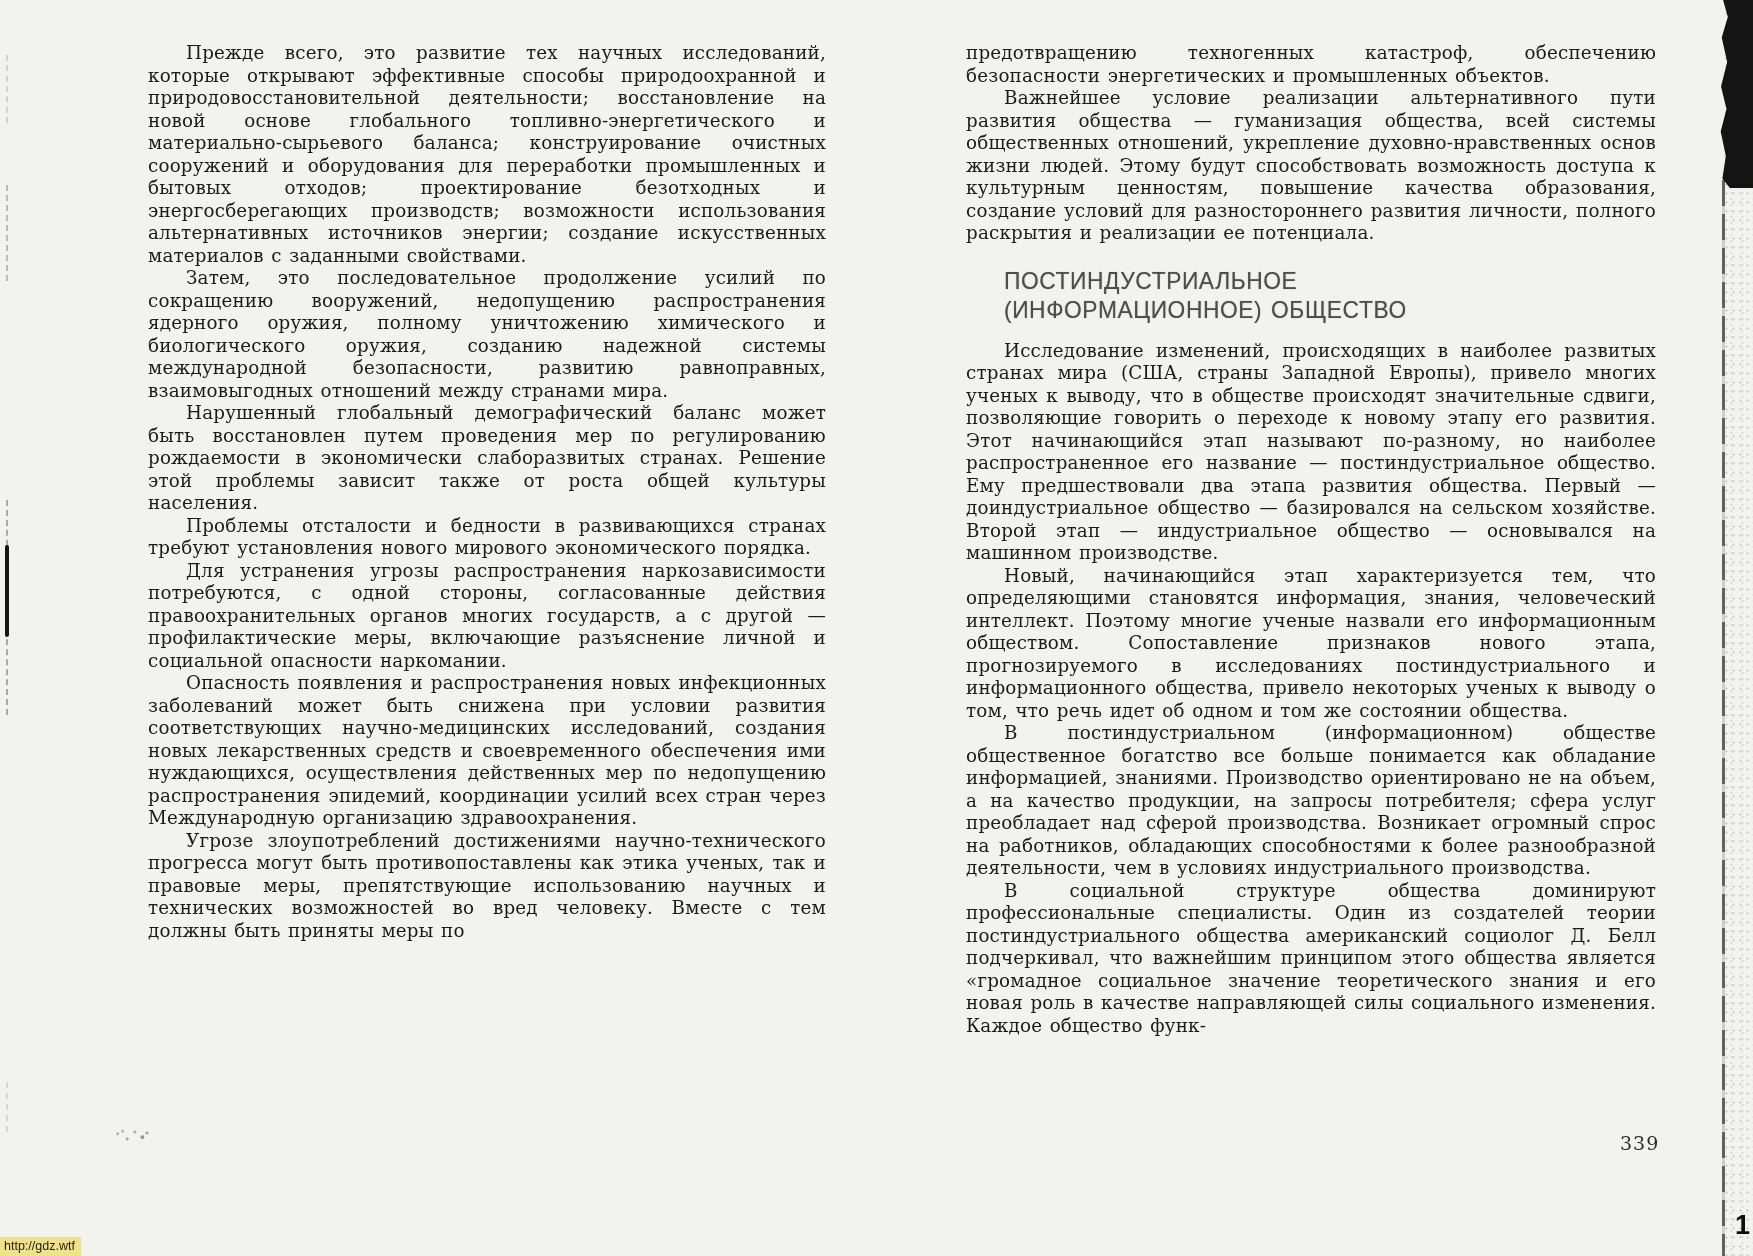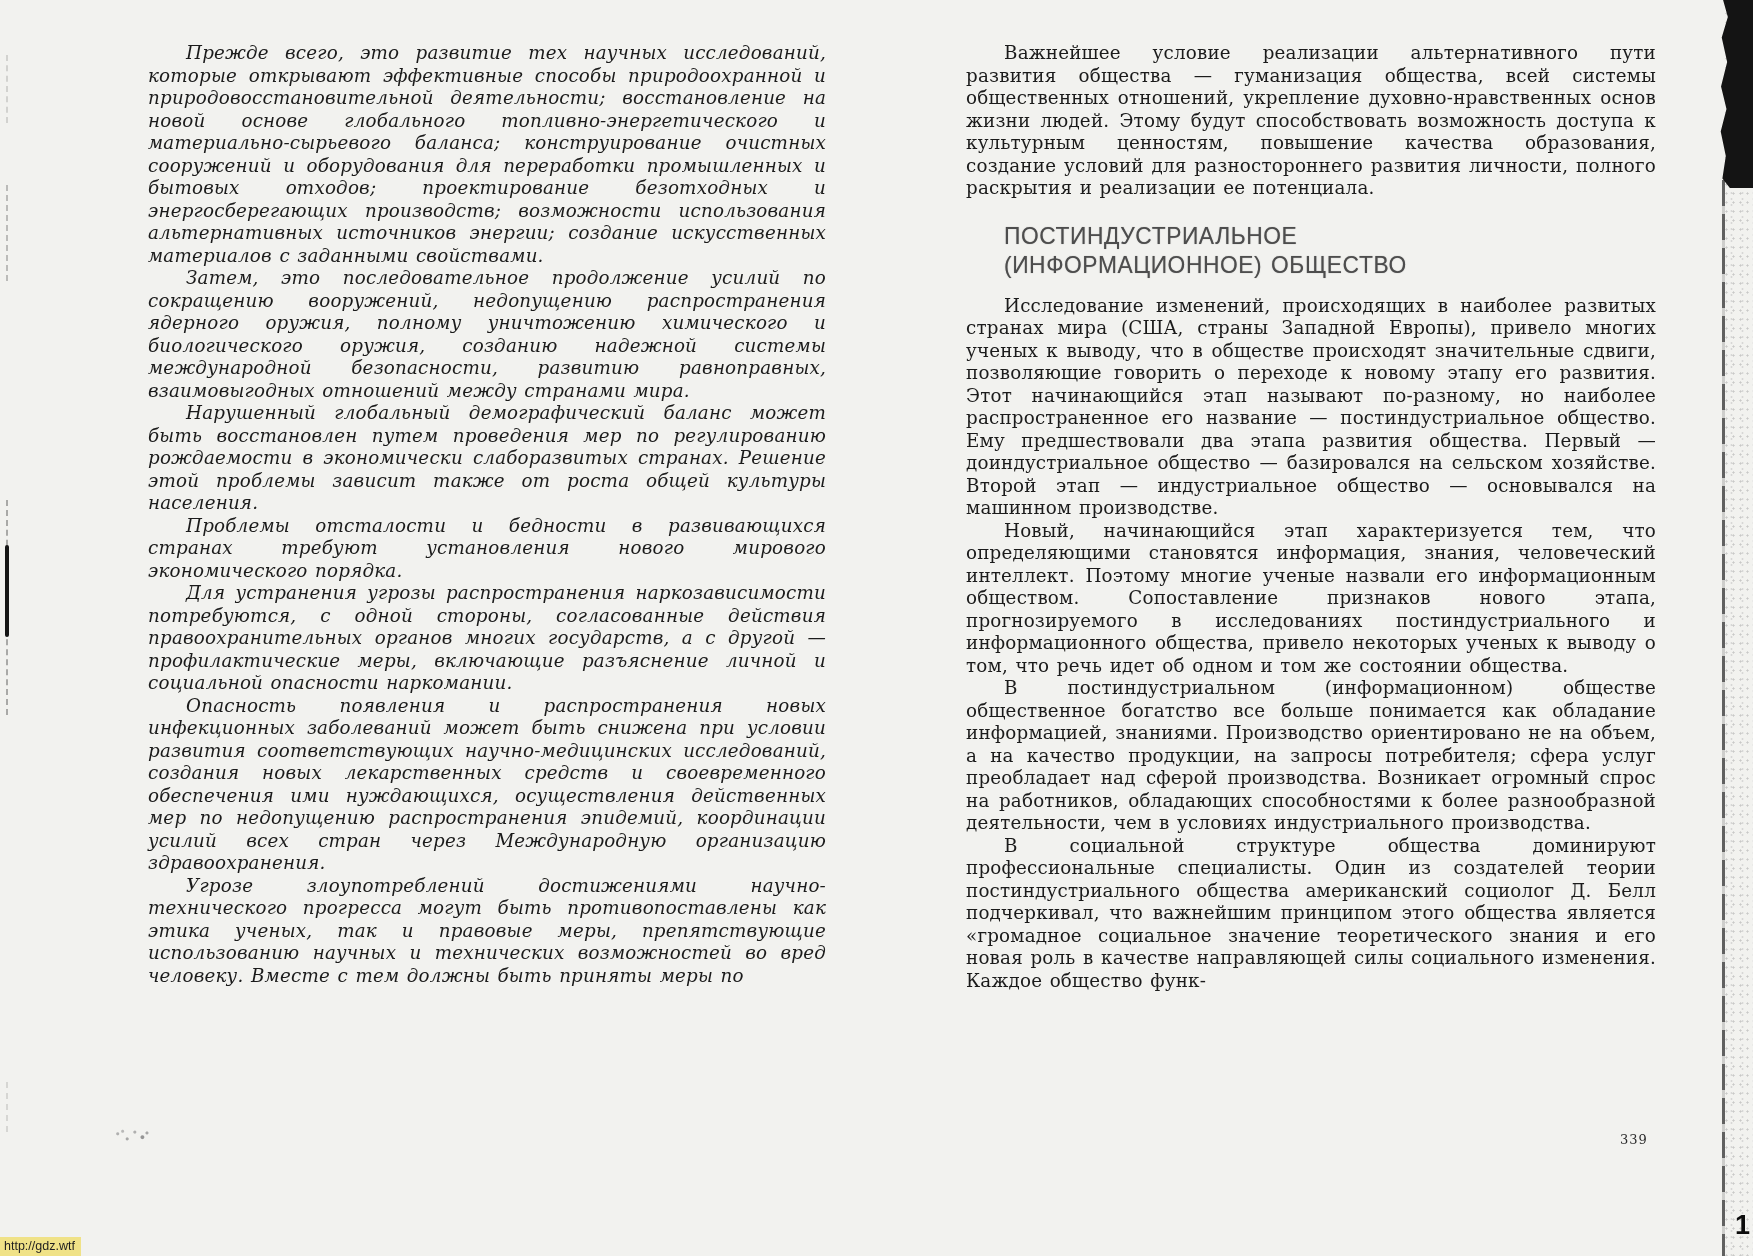--- a/index.html
+++ b/index.html
@@ -15,21 +15,21 @@
   
   .col {
     position: absolute;
     top: 42px;
     text-align: justify;
     font-size: 18.3px;
     line-height: 22.5px;
     letter-spacing: 0.2px;
     word-spacing: 1.5px;
   }
-  .col.left  { left: 148px; width: 678px; font-style: italic; }
+  .col.left  { left: 148px; width: 678px; }
   .col.right { left: 966px; width: 690px; }
   .para { margin: 0; }
   .para.indent { text-indent: 38px; }
   .ital { }
   .heading {
     font-family: "Liberation Sans", "DejaVu Sans", sans-serif;
     font-size: 24px;
     line-height: 29.5px;
     font-weight: 400;
     letter-spacing: 0.6px;
@@ -39,21 +39,21 @@
     transform: scaleX(0.95);
     transform-origin: left center;
     filter: blur(0.35px);
     text-shadow: 0 0 1px rgba(80,80,80,0.55);
     word-spacing: 2px;
   }
   .pagenum {
     position: absolute;
     left: 1620px;
     top: 1132px;
-    font-size: 13px;
+    font-size: 19px;
     letter-spacing: 1px;
     color: #2a2a2a;
   }
   
   .smudge {
     position: absolute;
     left: 112px;
     top: 1127px;
     width: 38px;
     height: 17px;
@@ -146,20 +146,21 @@
       <p class="para indent"><span>Прежде всего, это развитие тех научных исследований, которые открывают эффективные способы природоохранной и природовосстановительной деятельности; восстановление на новой основе глобального топливно-энергетического и материально-сырьевого баланса; конструирование очистных сооружений и оборудования для переработки промышленных и бытовых отходов; проектирование безотходных и энергосберегающих производств; возможности использования альтернативных источников энергии; создание искусственных материалов с заданными свойствами.</span></p>
       <p class="para indent"><span>Затем, это последовательное продолжение усилий по сокращению вооружений, недопущению распространения ядерного оружия, полному уничтожению химического и биологического оружия, созданию надежной системы международной безопасности, развитию равноправных, взаимовыгодных отношений между странами мира.</span></p>
       <p class="para indent"><span>Нарушенный глобальный демографический баланс может быть восстановлен путем проведения мер по регулированию рождаемости в экономически слаборазвитых странах. Решение этой проблемы зависит также от роста общей культуры населения.</span></p>
       <p class="para indent"><span>Проблемы отсталости и бедности в развивающихся странах требуют установления нового мирового экономического порядка.</span></p>
       <p class="para indent"><span>Для устранения угрозы распространения наркозависимости потребуются, с одной стороны, согласованные действия правоохранительных органов многих государств, а с другой — профилактические меры, включающие разъяснение личной и социальной опасности наркомании.</span></p>
       <p class="para indent"><span>Опасность появления и распространения новых инфекционных заболеваний может быть снижена при условии развития соответствующих научно-медицинских исследований, создания новых лекарственных средств и своевременного обеспечения ими нуждающихся, осуществления действенных мер по недопущению распространения эпидемий, координации усилий всех стран через Международную организацию здравоохранения.</span></p>
       <p class="para indent"><span>Угрозе злоупотреблений достижениями научно-технического прогресса могут быть противопоставлены как этика ученых, так и правовые меры, препятствующие использованию научных и технических возможностей во вред человеку. Вместе с тем должны быть приняты меры по</span></p>
     </div>
 
   <div class="col right">
+      <p class="para"><span>предотвращению техногенных катастроф, обеспечению безопасности энергетических и промышленных объектов.</span></p>
       <p class="para indent"><span>Важнейшее условие реализации альтернативного пути развития общества — гуманизация общества, всей системы общественных отношений, укрепление духовно-нравственных основ жизни людей. Этому будут способствовать возможность доступа к культурным ценностям, повышение качества образования, создание условий для разностороннего развития личности, полного раскрытия и реализации ее потенциала.</span></p>
       <div class="heading">
         <div>ПОСТИНДУСТРИАЛЬНОЕ</div>
         <div>(ИНФОРМАЦИОННОЕ) ОБЩЕСТВО</div>
       </div>
       <p class="para indent"><span>Исследование изменений, происходящих в наиболее развитых странах мира (США, страны Западной Европы), привело многих ученых к выводу, что в обществе происходят </span><span class="ital">значительные сдвиги</span><span>, позволяющие говорить </span><span class="ital">о переходе к новому этапу его развития</span><span>. Этот начинающийся этап называют по-разному, но наиболее распространенное его название — постиндустриальное общество. Ему предшествовали два этапа развития общества. Первый — доиндустриальное общество — базировался на сельском хозяйстве. Второй этап — индустриальное общество — основывался на машинном производстве.</span></p>
       <p class="para indent"><span>Новый, начинающийся этап характеризуется тем, что определяющими становятся информация, знания, человеческий интеллект. Поэтому многие ученые назвали его информационным обществом. Сопоставление признаков нового этапа, прогнозируемого в исследованиях постиндустриального и информационного общества, привело некоторых ученых к выводу о том, что речь идет об одном и том же состоянии общества.</span></p>
       <p class="para indent"><span>В постиндустриальном (информационном) обществе общественное богатство все больше понимается как обладание информацией, знаниями. Производство ориентировано не на объем, а на качество продукции, на запросы потребителя; сфера услуг преобладает над сферой производства. Возникает огромный спрос на работников, обладающих способностями к более разнообразной деятельности, чем в условиях индустриального производства.</span></p>
       <p class="para indent"><span>В социальной структуре общества доминируют профессиональные специалисты. Один из создателей теории постиндустриального общества американский социолог Д. Белл подчеркивал, что важнейшим принципом этого общества является «громадное социальное значение теоретического знания и его новая роль в качестве направляющей силы социального изменения. Каждое общество функ-</span></p>
     </div>

